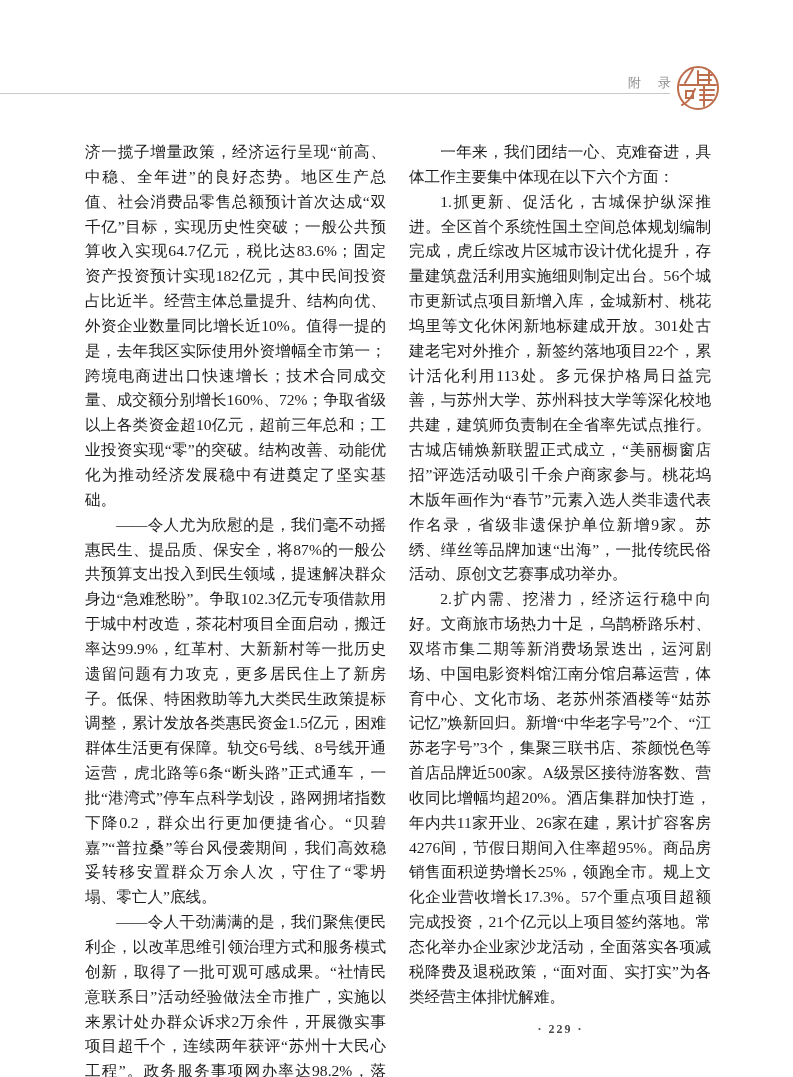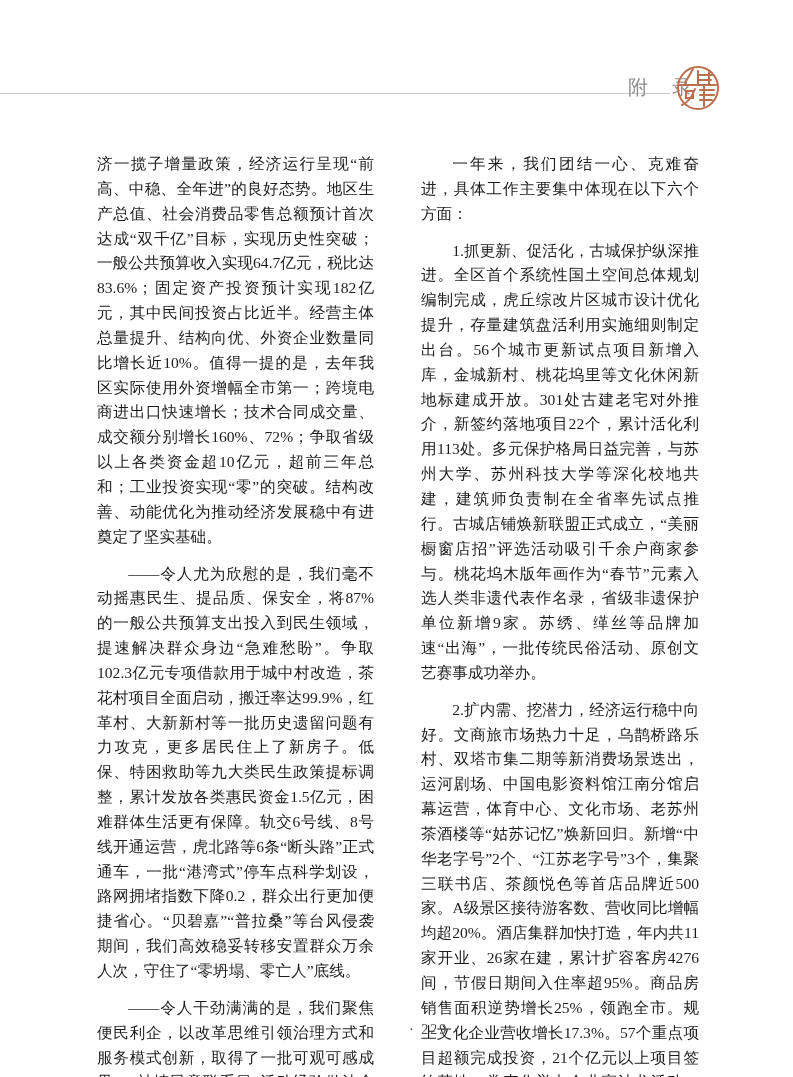--- a/index.html
+++ b/index.html
@@ -14,21 +14,21 @@
   
   .header-rule {
     position: absolute;
     left: 0; top: 93px;
     width: 670px; height: 1px;
     background: #c9c9c9;
   }
   .header-label {
     position: absolute;
     top: 74px; left: 628px;
-    font-size: 20px;
+    font-size: 13px;
     color: #8f8f8f;
     letter-spacing: 2px;
     white-space: nowrap;
   }
   .seal {
     position: absolute;
     left: 676px; top: 65px;
     width: 44px; height: 46px;
   }
   .seal svg { width: 100%; height: 100%; }
@@ -36,31 +36,32 @@
   .col {
     position: absolute;
     top: 140px;
     text-align: justify;
     font-size: 15.6px;
     line-height: 24.85px;
     color: #1c1c1c;
   }
   .col-left  { left: 85px;  width: 301px; }
   .col-right { left: 409px; width: 302px; }
-  .col p { margin: 12px; padding: 0; }
+  .col p { margin: 0; padding: 0; }
   .col p.indent { text-indent: 2em; }
   
   .page-num {
     position: absolute;
     top: 1022px; left: 409px;
     width: 303px;
-    text-align: left;
-    font-size: 14px;
+    text-align: center;
+    font-size: 12px;
     color: #4a4a4a;
     letter-spacing: 2px;
+    font-weight: bold;
   }
 </style>
 </head>
 <body>
 
 <div class="page">
 
   <div class="header-rule"></div>
   <div class="header-label">附　录</div>
   <div class="seal">

